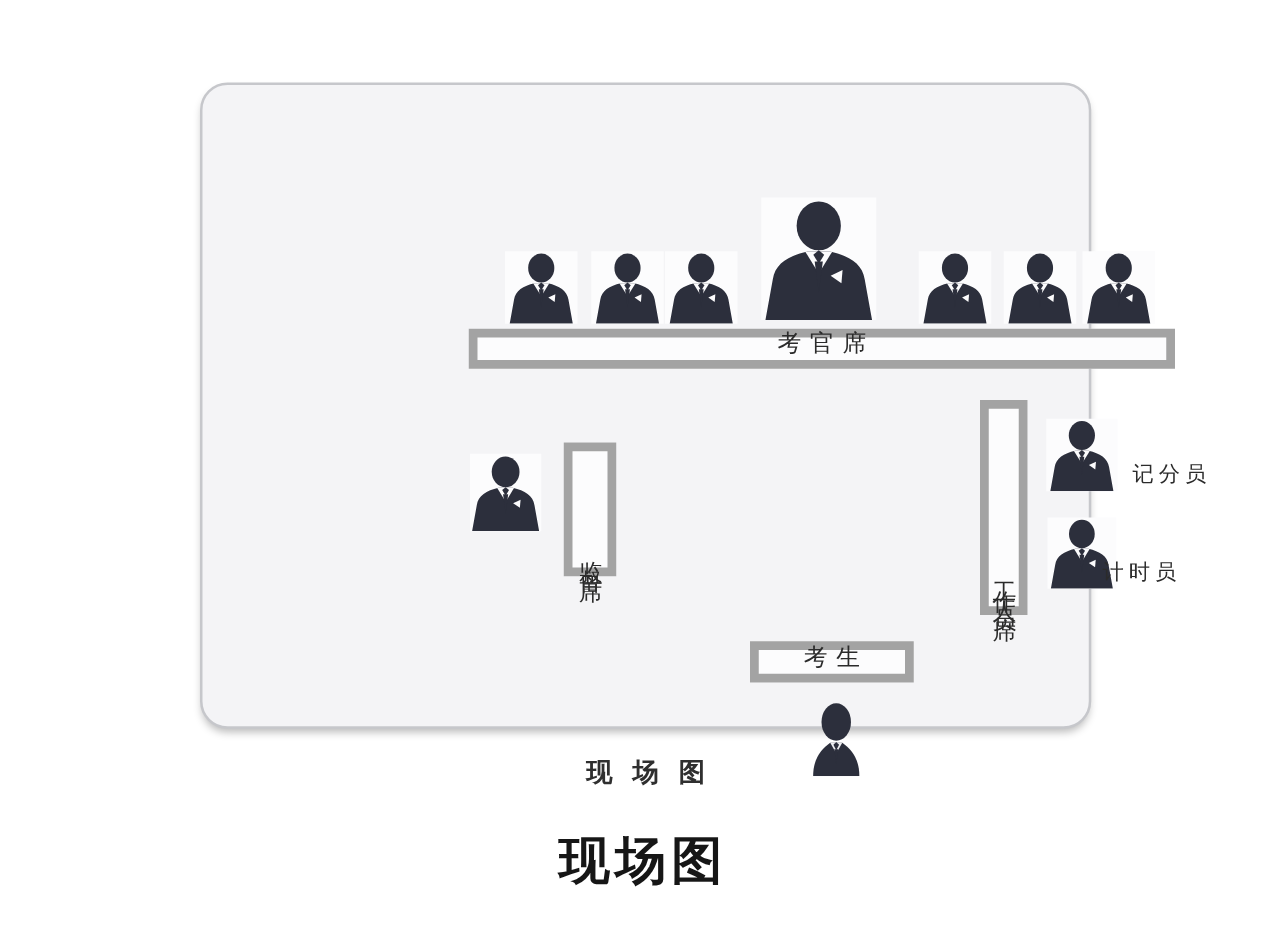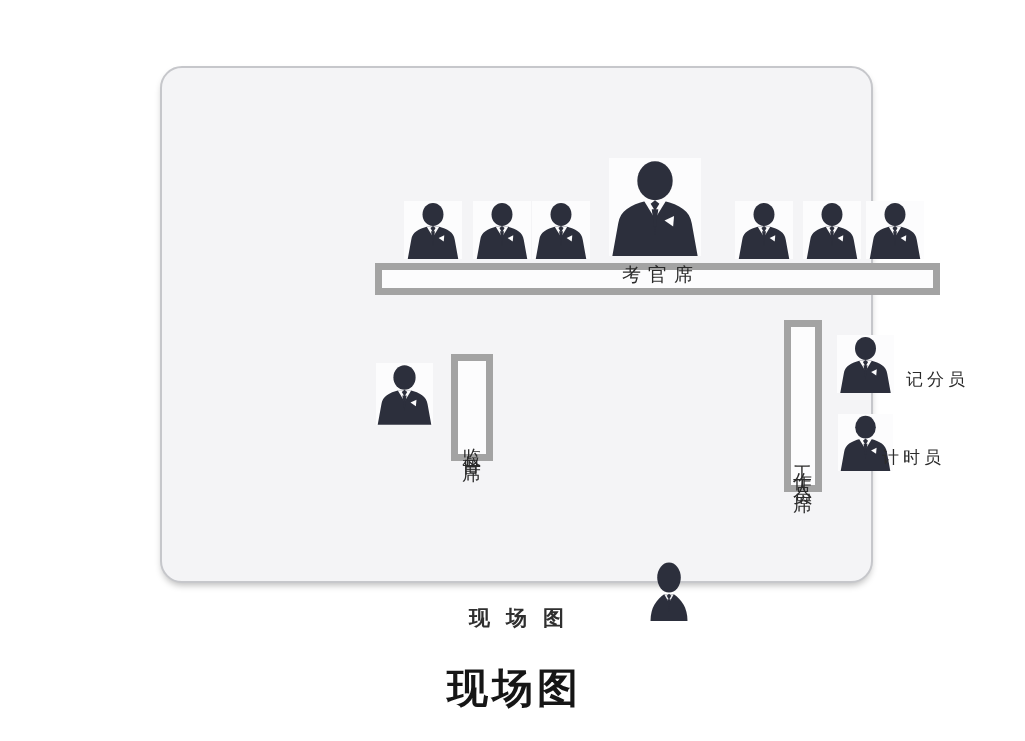--- a/index.html
+++ b/index.html
@@ -138,20 +138,23 @@
         </svg>
       </div>
     <div class="side-label scorekeeper-label">记分员</div>
     <div class="patch timekeeper-person">
         <svg class="person-svg">
           <use href="#suit-man"></use>
         </svg>
       </div>
     <div class="side-label timekeeper-label">计时员</div>
 
+    <div class="label-box h candidate-desk">
+      <span>考生</span>
+    </div>
     <div class="patch transparent candidate-person">
         <svg class="person-svg">
           <use href="#bust-man"></use>
         </svg>
       </div>
 
   </div>
 
   <div class="caption">现场图</div>
 

